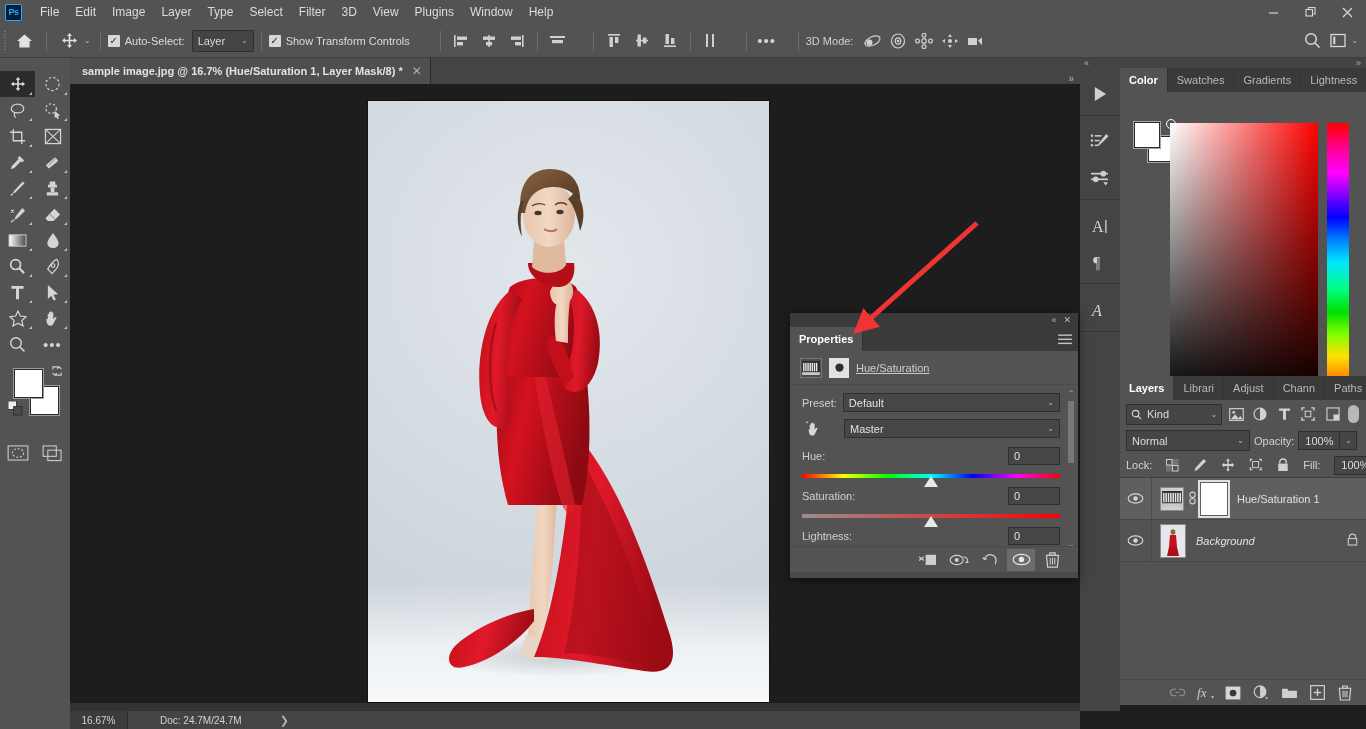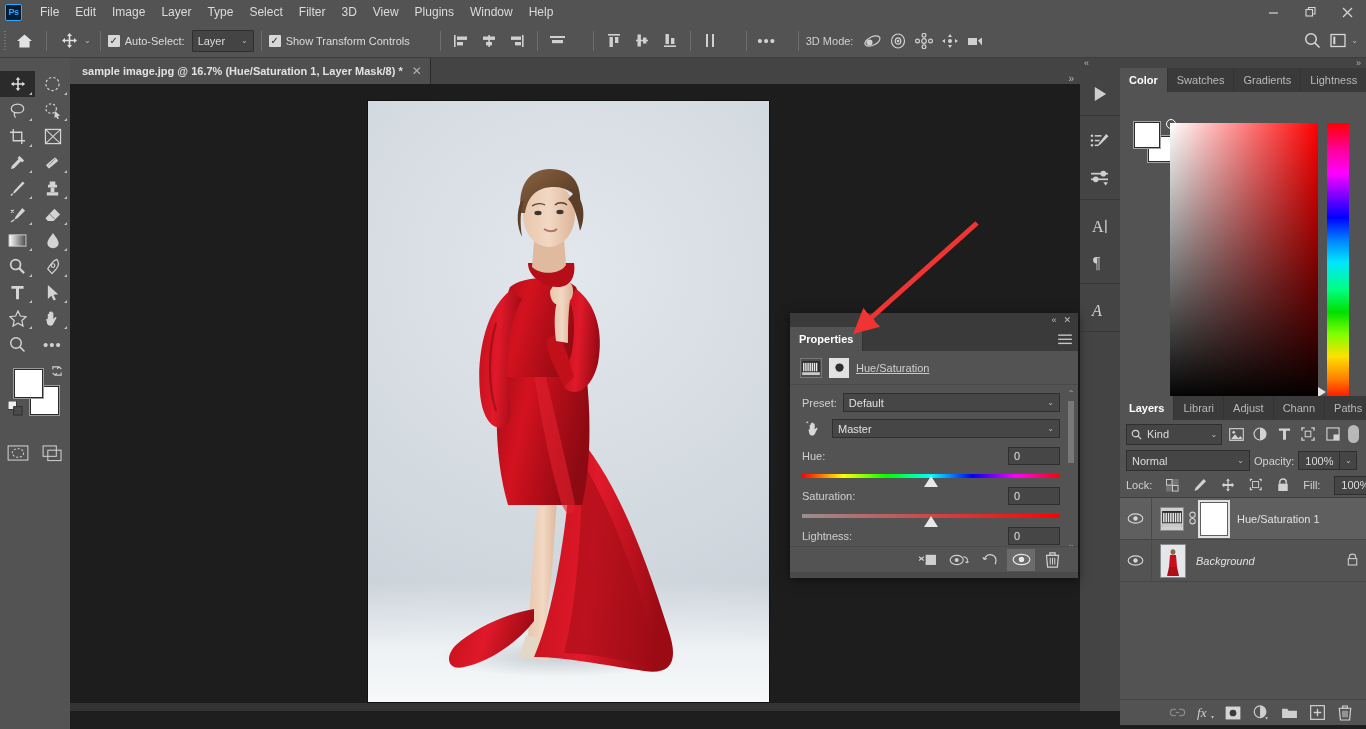--- a/index.html
+++ b/index.html
@@ -237,21 +237,21 @@
       #0080ff 42%, #00e5ff 50%, #00ff80 60%, #00e000 68%,
       #80ff00 76%, #ffe000 84%, #ff8000 92%, #ff0000 100%);
   }
   .cp-hue-marker {
     position: absolute; left: -9px; bottom: 4px;
     width: 0; height: 0; border-top: 5px solid transparent; border-bottom: 5px solid transparent;
     border-left: 8px solid #e6e6e6;
   }
 
   .layers-panel {
-    position: absolute; left: 1120px; top: 396px; width: 246px; height: 329px; background: #535353;
+    position: absolute; left: 1120px; top: 376px; width: 246px; height: 329px; background: #535353;
   }
   .filter-row {
     display: flex; align-items: center; height: 28px; padding: 0 6px; gap: 4px;
     background: #535353;
   }
   .kind-select {
     width: 100px; height: 21px; background: #454545; border: 1px solid #2f2f2f;
     display: flex; align-items: center; gap: 5px; padding: 0 4px; font-size: 11px; color: #dcdcdc;
   }
   .kind-select .caret { margin-left: auto; }
@@ -354,21 +354,21 @@
   }
   .adj-title { font-size: 11px; color: #cfcfcf; }
   .props-scrollarea { position: relative; height: 167px; overflow: hidden; }
   .row-preset { display: flex; align-items: center; gap: 6px; padding: 8px 18px 0 12px; }
   .row-label { font-size: 11px; color: #cfcfcf; white-space: nowrap; }
   .sel-box {
     flex: 1; height: 19px; background: #464646; border: 1px solid #2f2f2f;
     display: flex; align-items: center; padding: 0 5px; font-size: 11px; color: #e0e0e0;
   }
   .sel-box .caret { margin-left: auto; }
-  .row-channel { display: flex; align-items: center; gap: 6px; padding: 7px 18px 0 12px; }
+  .row-channel { display: flex; align-items: center; gap: 18px; padding: 7px 18px 0 12px; }
   .hand-icon { width: 24px; display: flex; align-items: center; justify-content: center; color: #d8d8d8; }
   .slider-block { padding: 9px 18px 0 12px; }
   .slider-head { display: flex; align-items: center; justify-content: space-between; }
   .num-box {
     width: 52px; height: 18px; background: #464646; border: 1px solid #2f2f2f;
     font-size: 11px; color: #e0e0e0; display: flex; align-items: center; padding-left: 5px;
   }
   .track { position: relative; height: 4px; margin-top: 9px; }
   .track.hue {
     background: linear-gradient(to right,
@@ -878,20 +878,25 @@
         <ellipse cx="192" cy="111" rx="3.6" ry="2.2" fill="#3c3630"></ellipse>
         <path d="M164 105 C168 102 174 102 177 104" stroke="#55402c" stroke-width="1.4" fill="none"></path>
         <path d="M187 104 C190 101 196 101 199 104" stroke="#55402c" stroke-width="1.4" fill="none"></path>
         <path d="M176 128 C180 131 186 131 189 128" stroke="#b5706a" stroke-width="2" fill="none"></path>
       </svg>
     </div>
   </div>
 
   <div class="scroll-h"></div>
 
+  <div class="statusbar">
+    <div class="sb-zoom">16.67%</div>
+    <div class="sb-doc">Doc: 24.7M/24.7M</div>
+    <div class="sb-arrow">❯</div>
+  </div>
 
   <div class="rail-top">«</div>
   <div class="rail">
     <div class="rail-grp">
       <div class="rail-grip">
           <i></i>
         </div>
       <div class="rail-btn">
         <svg width="18" height="18" viewBox="0 0 19 19">
             <path d="M4 2 L16 9.5 L4 17 Z" fill="#cfcfcf"></path>

